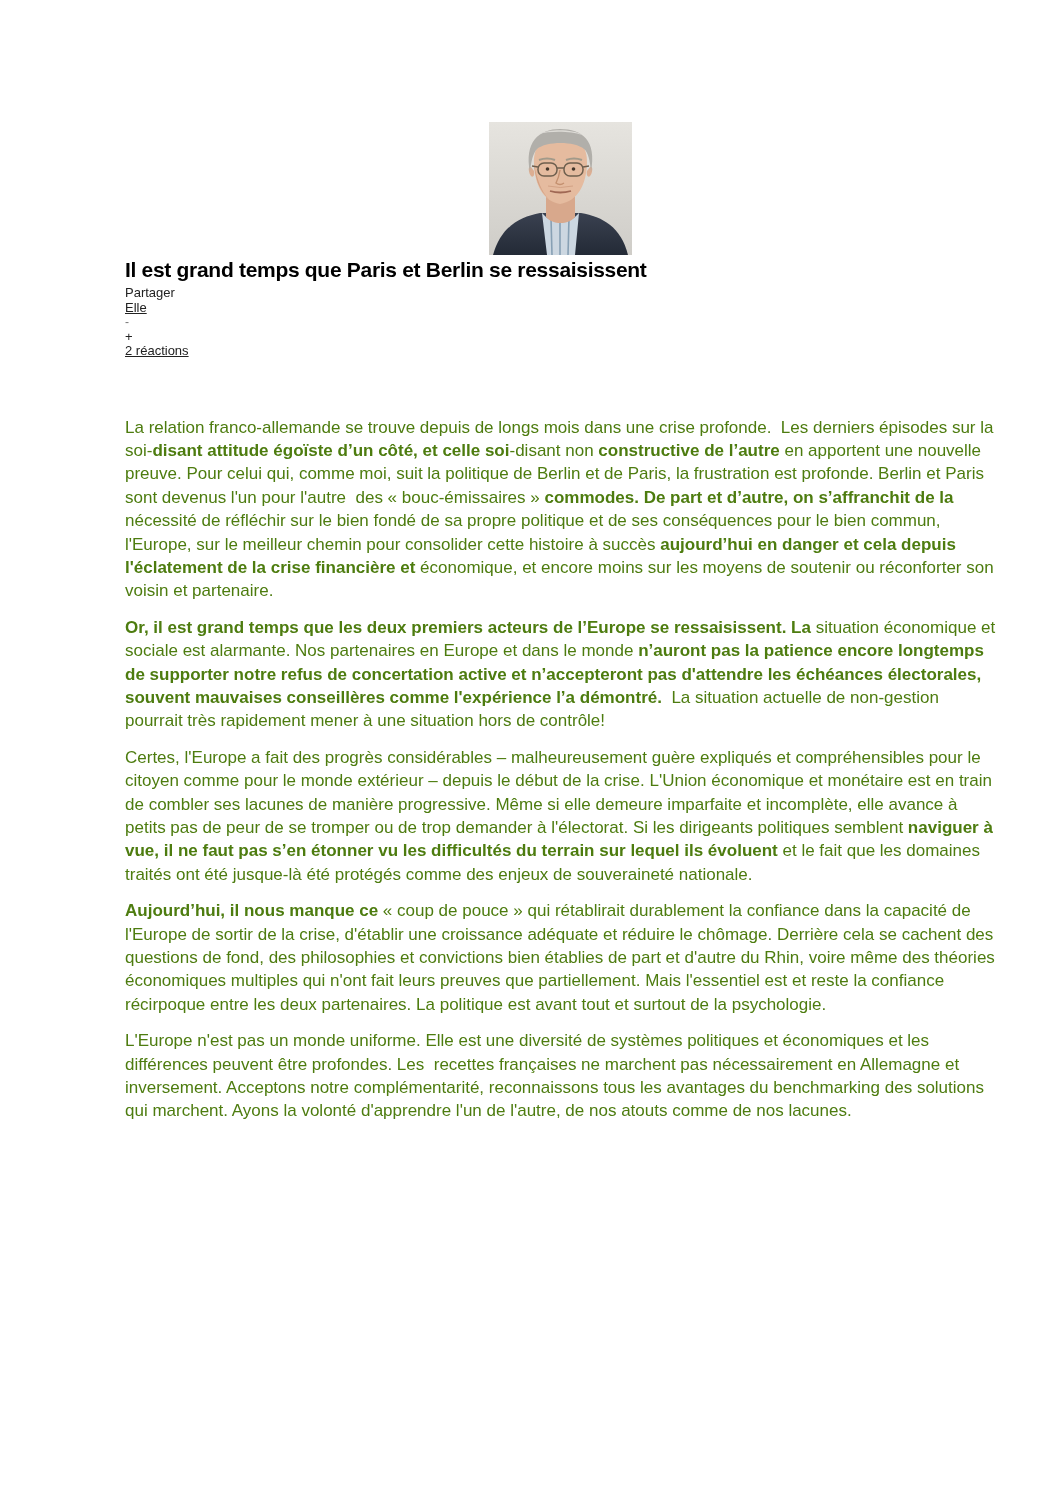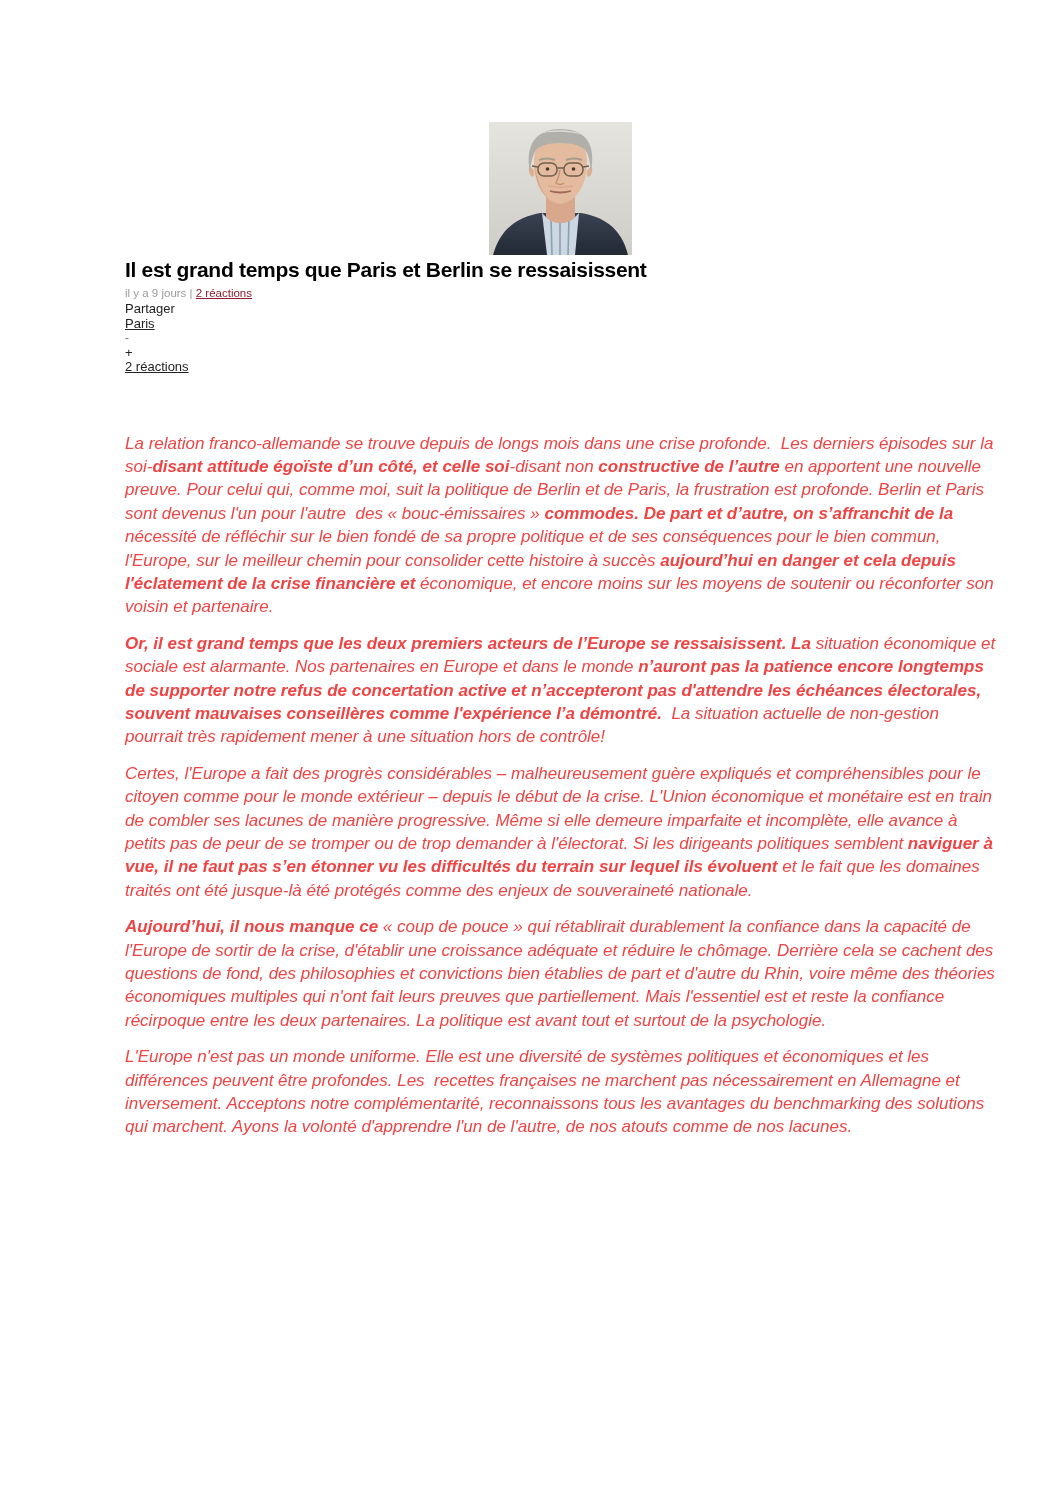--- a/index.html
+++ b/index.html
@@ -35,22 +35,21 @@
   .toolbar .row { font-size: 13px; line-height: 14.5px; color: #222222; }
   .toolbar a { color: #222222; text-decoration: underline; cursor: pointer; }
   .toolbar .plain { text-decoration: none; cursor: pointer; }
   .toolbar .dim { color: #777777; font-size: 12px; }
 
   .article { margin-top: 57px; }
   .article p {
     margin: 0 0 13px 0;
     font-size: 17px;
     line-height: 23.4px;
-    color: #ef4444;
-    font-style: italic;
+    color: #4d7c0f;
   }
   .article .b { font-weight: bold; }
 </style>
 </head>
 <body>
 
 <div class="page">
 
   <div class="photo-wrap">
     <svg width="143" height="133" viewBox="0 0 143 133">
@@ -103,29 +102,24 @@
       <path d="M71,48 C70,55 68,59 67,61 Q71,64 75,61" stroke="#c4906f" stroke-width="1.4" fill="none"></path>
 
       <path d="M61,69 Q71,72 82,69" stroke="#a06854" stroke-width="1.8" fill="none"></path>
       <path d="M59,64 Q71,67 84,64" stroke="#d3a285" stroke-width="1" fill="none"></path>
     </svg>
   </div>
 
   <h1 class="title">Il est grand temps que Paris et Berlin se ressaisissent</h1>
 
 
-  <div class="meta">
-    <span>il y a 9 jours</span>
-    <span>|</span>
-    <a>2 réactions</a>
-  </div>
 
   <div class="toolbar">
     <div class="row"><span class="plain">Partager</span></div>
-    <div class="row"><a>Paris</a></div>
+    <div class="row"><a>Elle</a></div>
     <div class="row dim"><span class="plain">-</span></div>
     <div class="row"><span class="plain">+</span></div>
     <div class="row"><a>2 réactions</a></div>
   </div>
 
   <div class="article">
       <p><span>La relation franco-allemande se trouve depuis de longs mois dans une crise profonde.&nbsp; Les derniers épisodes sur la soi-</span><span class="b">disant attitude égoïste d’un côté, et celle soi</span><span>-disant non </span><span class="b">constructive de l’autre</span><span> en apportent une nouvelle preuve. Pour celui qui, comme moi, suit la politique de Berlin et de Paris, la frustration est profonde. Berlin et Paris sont devenus l'un pour l'autre&nbsp; des « bouc-émissaires » </span><span class="b">commodes. De part et d’autre, on s’affranchit de la </span><span>nécessité de réfléchir sur le bien fondé de sa propre politique et de ses conséquences pour le bien commun, l'Europe, sur le meilleur chemin pour consolider cette histoire à succès </span><span class="b">aujourd’hui en danger et cela depuis l'éclatement de la crise financière et </span><span>économique, et encore moins sur les moyens de soutenir ou réconforter son voisin et partenaire.</span></p>
       <p><span class="b">Or, il est grand temps que les deux premiers acteurs de l’Europe se ressaisissent. La </span><span>situation économique et sociale est alarmante. Nos partenaires en Europe et dans le monde </span><span class="b">n’auront pas la patience encore longtemps de supporter notre refus de concertation active et n’accepteront pas d'attendre les échéances électorales, souvent mauvaises conseillères comme l'expérience l’a démontré.</span><span>&nbsp; La situation actuelle de non-gestion pourrait très rapidement mener à une situation hors de contrôle!</span></p>
       <p><span>Certes, l'Europe a fait des progrès considérables – malheureusement guère expliqués et compréhensibles pour le citoyen comme pour le monde extérieur – depuis le début de la crise. L'Union économique et monétaire est en train de combler ses lacunes de manière progressive. Même si elle demeure imparfaite et incomplète, elle avance à petits pas de peur de se tromper ou de trop demander à l'électorat. Si les dirigeants politiques semblent </span><span class="b">naviguer à vue, il ne faut pas s’en étonner vu les difficultés du terrain sur lequel ils évoluent </span><span>et le fait que les domaines traités ont été jusque-là été protégés comme des enjeux de souveraineté nationale.</span></p>
       <p><span class="b">Aujourd’hui, il nous manque ce </span><span>« coup de pouce » qui rétablirait durablement la confiance dans la capacité de l'Europe de sortir de la crise, d'établir une croissance adéquate et réduire le chômage. Derrière cela se cachent des questions de fond, des philosophies et convictions bien établies de part et d'autre du Rhin, voire même des théories économiques multiples qui n'ont fait leurs preuves que partiellement. Mais l'essentiel est et reste la confiance récirpoque entre les deux partenaires. La politique est avant tout et surtout de la psychologie.</span></p>

